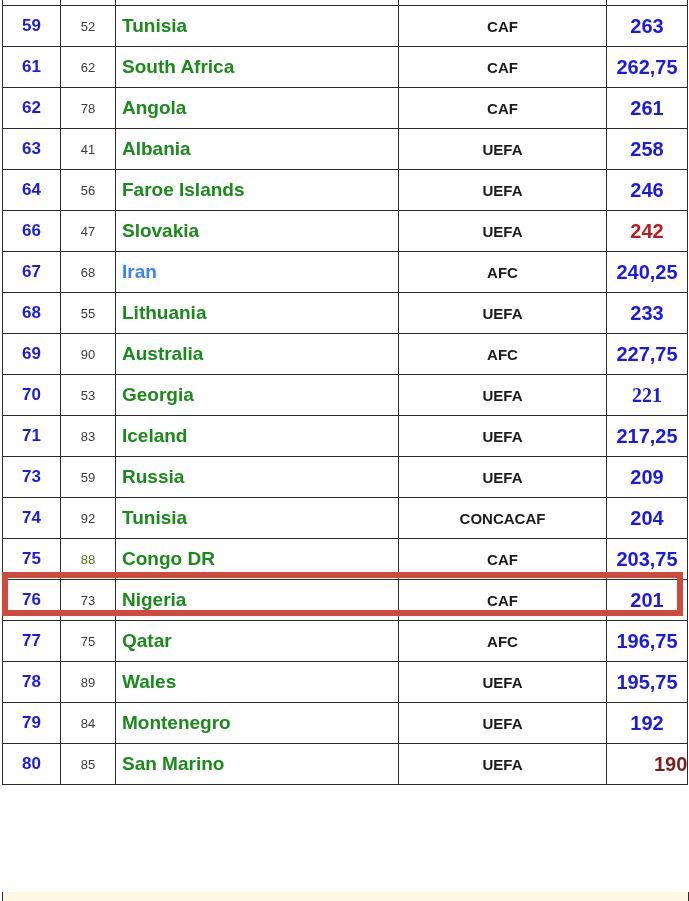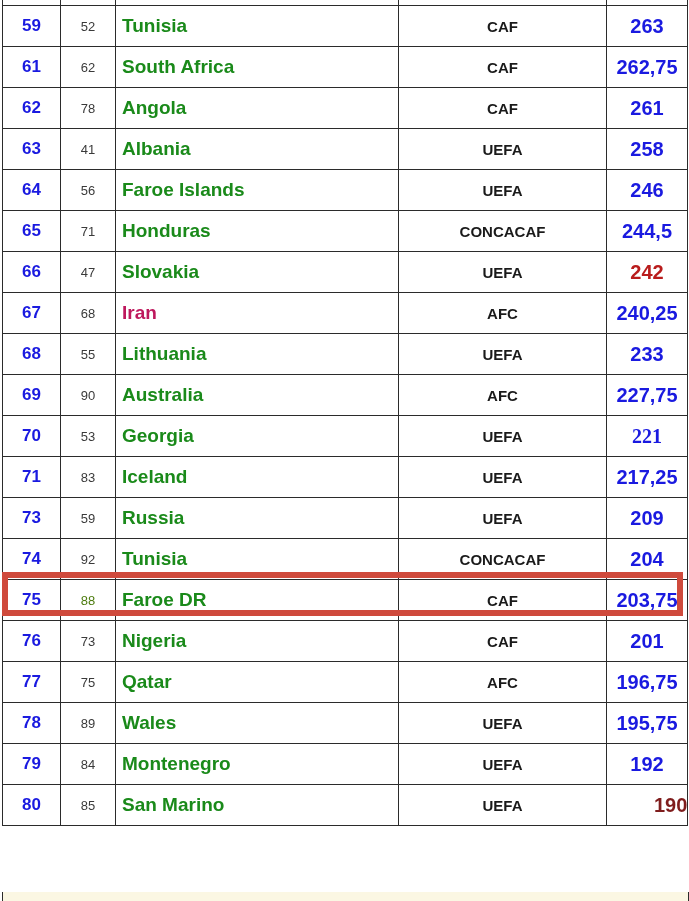--- a/index.html
+++ b/index.html
@@ -145,37 +145,30 @@
         <td class="cell-points" style="color: rgb(26, 26, 224);">258</td>
       </tr>
       <tr>
         <td class="cell-rank" style="color: rgb(26, 26, 224);">64</td>
         <td class="cell-prev" style="color: rgb(58, 58, 58);">56</td>
         <td class="cell-country" style="color: rgb(26, 138, 26);">Faroe Islands</td>
         <td class="cell-conf" style="color: rgb(26, 26, 26);">UEFA</td>
         <td class="cell-points" style="color: rgb(26, 26, 224);">246</td>
       </tr>
       <tr>
-        <td class="cell-rank" style="color: rgb(26, 26, 224);">65</td>
-        <td class="cell-prev" style="color: rgb(58, 58, 58);">71</td>
-        <td class="cell-country" style="color: rgb(26, 138, 26);">Honduras</td>
-        <td class="cell-conf" style="color: rgb(26, 26, 26);">CONCACAF</td>
-        <td class="cell-points" style="color: rgb(26, 26, 224);">244,5</td>
-      </tr>
-      <tr>
         <td class="cell-rank" style="color: rgb(26, 26, 224);">66</td>
         <td class="cell-prev" style="color: rgb(58, 58, 58);">47</td>
         <td class="cell-country" style="color: rgb(26, 138, 26);">Slovakia</td>
         <td class="cell-conf" style="color: rgb(26, 26, 26);">UEFA</td>
         <td class="cell-points" style="color: #b91c1c;">242</td>
       </tr>
       <tr>
         <td class="cell-rank" style="color: rgb(26, 26, 224);">67</td>
         <td class="cell-prev" style="color: rgb(58, 58, 58);">68</td>
-        <td class="cell-country" style="color: #be185d; margin-left: 34px;">Iran</td>
+        <td class="cell-country" style="color: #3b82f6; margin-left: 34px;">Iran</td>
         <td class="cell-conf" style="color: rgb(26, 26, 26);">AFC</td>
         <td class="cell-points" style="color: rgb(26, 26, 224);">240,25</td>
       </tr>
       <tr>
         <td class="cell-rank" style="color: rgb(26, 26, 224);">68</td>
         <td class="cell-prev" style="color: rgb(58, 58, 58);">55</td>
         <td class="cell-country" style="color: rgb(26, 138, 26);">Lithuania</td>
         <td class="cell-conf" style="color: rgb(26, 26, 26);">UEFA</td>
         <td class="cell-points" style="color: rgb(26, 26, 224);">233</td>
       </tr>
@@ -210,21 +203,21 @@
       <tr>
         <td class="cell-rank" style="color: rgb(26, 26, 224);">74</td>
         <td class="cell-prev" style="color: rgb(58, 58, 58);">92</td>
         <td class="cell-country" style="color: rgb(26, 138, 26);">Tunisia</td>
         <td class="cell-conf" style="color: rgb(26, 26, 26);">CONCACAF</td>
         <td class="cell-points" style="color: rgb(26, 26, 224);">204</td>
       </tr>
       <tr>
         <td class="cell-rank" style="color: rgb(26, 26, 224);">75</td>
         <td class="cell-prev" style="color: #4d7c0f;">88</td>
-        <td class="cell-country" style="color: rgb(26, 138, 26);">Faroe DR</td>
+        <td class="cell-country" style="color: rgb(26, 138, 26);">Congo DR</td>
         <td class="cell-conf" style="color: rgb(26, 26, 26);">CAF</td>
         <td class="cell-points" style="color: rgb(26, 26, 224);">203,75</td>
       </tr>
       <tr>
         <td class="cell-rank" style="color: rgb(26, 26, 224);">76</td>
         <td class="cell-prev" style="color: rgb(58, 58, 58);">73</td>
         <td class="cell-country" style="color: rgb(26, 138, 26);">Nigeria</td>
         <td class="cell-conf" style="color: rgb(26, 26, 26);">CAF</td>
         <td class="cell-points" style="color: rgb(26, 26, 224);">201</td>
       </tr>

